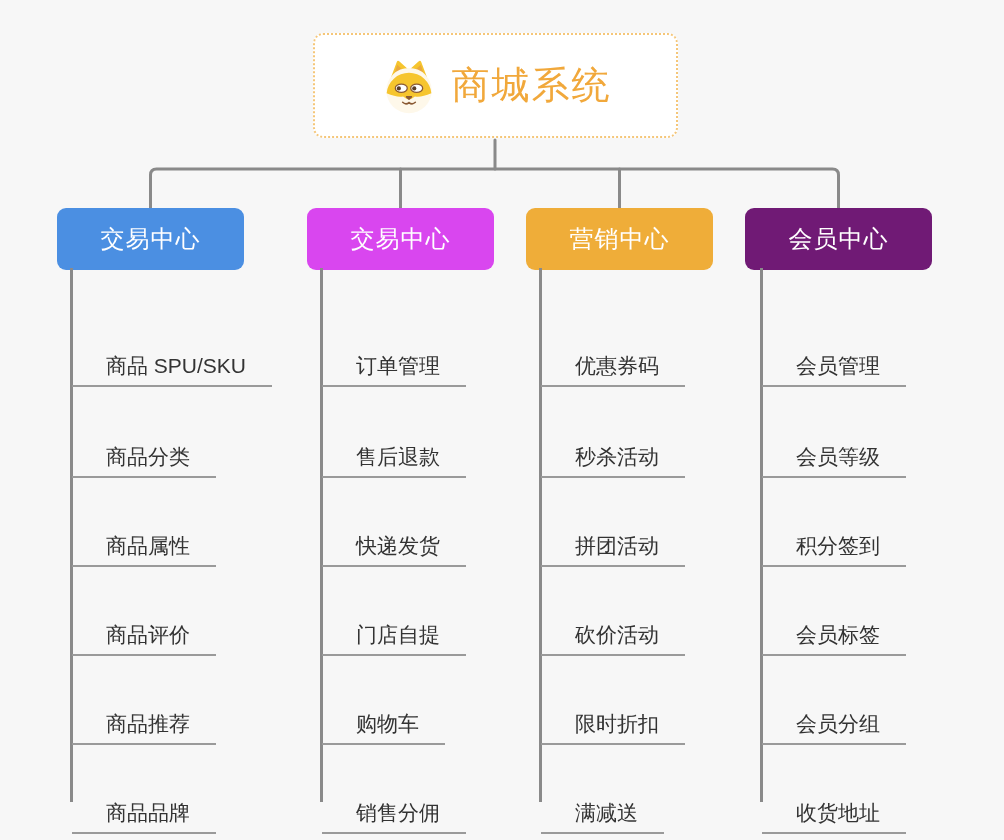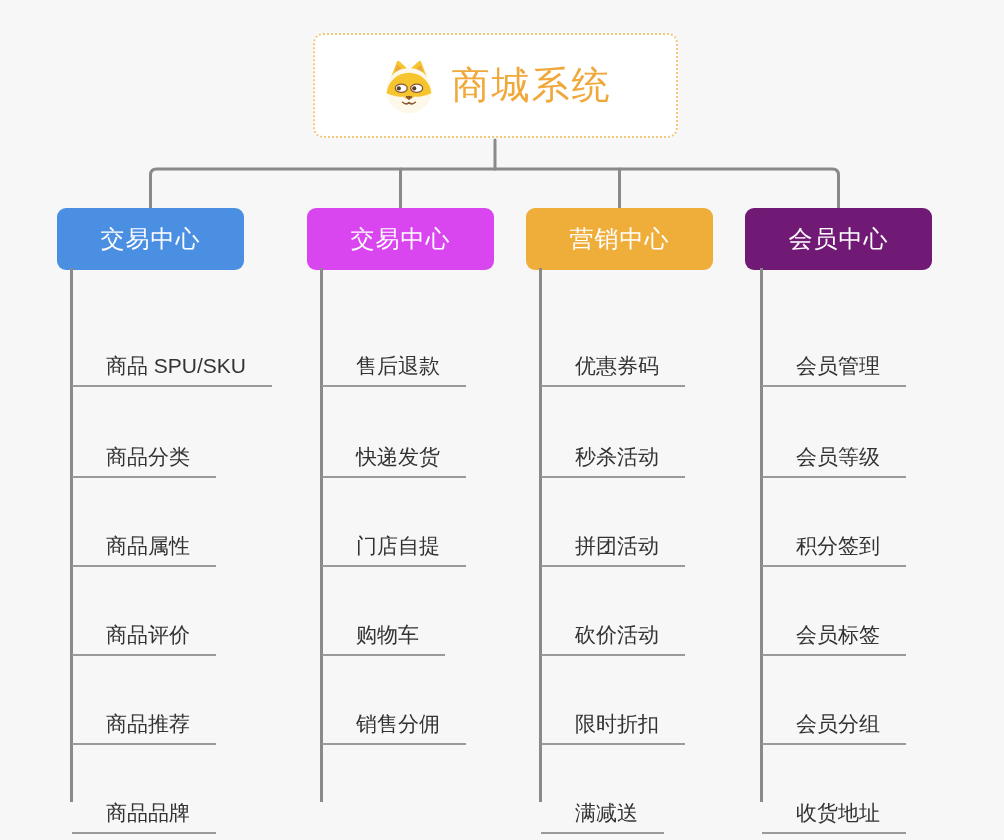--- a/index.html
+++ b/index.html
@@ -164,20 +164,21 @@
 
   <div class="column c0">
     <div class="item">商品 SPU/SKU</div>
     <div class="item">商品分类</div>
     <div class="item">商品属性</div>
     <div class="item">商品评价</div>
     <div class="item">商品推荐</div>
     <div class="item">商品品牌</div>
   </div>
   <div class="column c1">
+    <div class="item">订单管理</div>
     <div class="item">售后退款</div>
     <div class="item">快递发货</div>
     <div class="item">门店自提</div>
     <div class="item">购物车</div>
     <div class="item">销售分佣</div>
   </div>
   <div class="column c2">
     <div class="item">优惠券码</div>
     <div class="item">秒杀活动</div>
     <div class="item">拼团活动</div>

